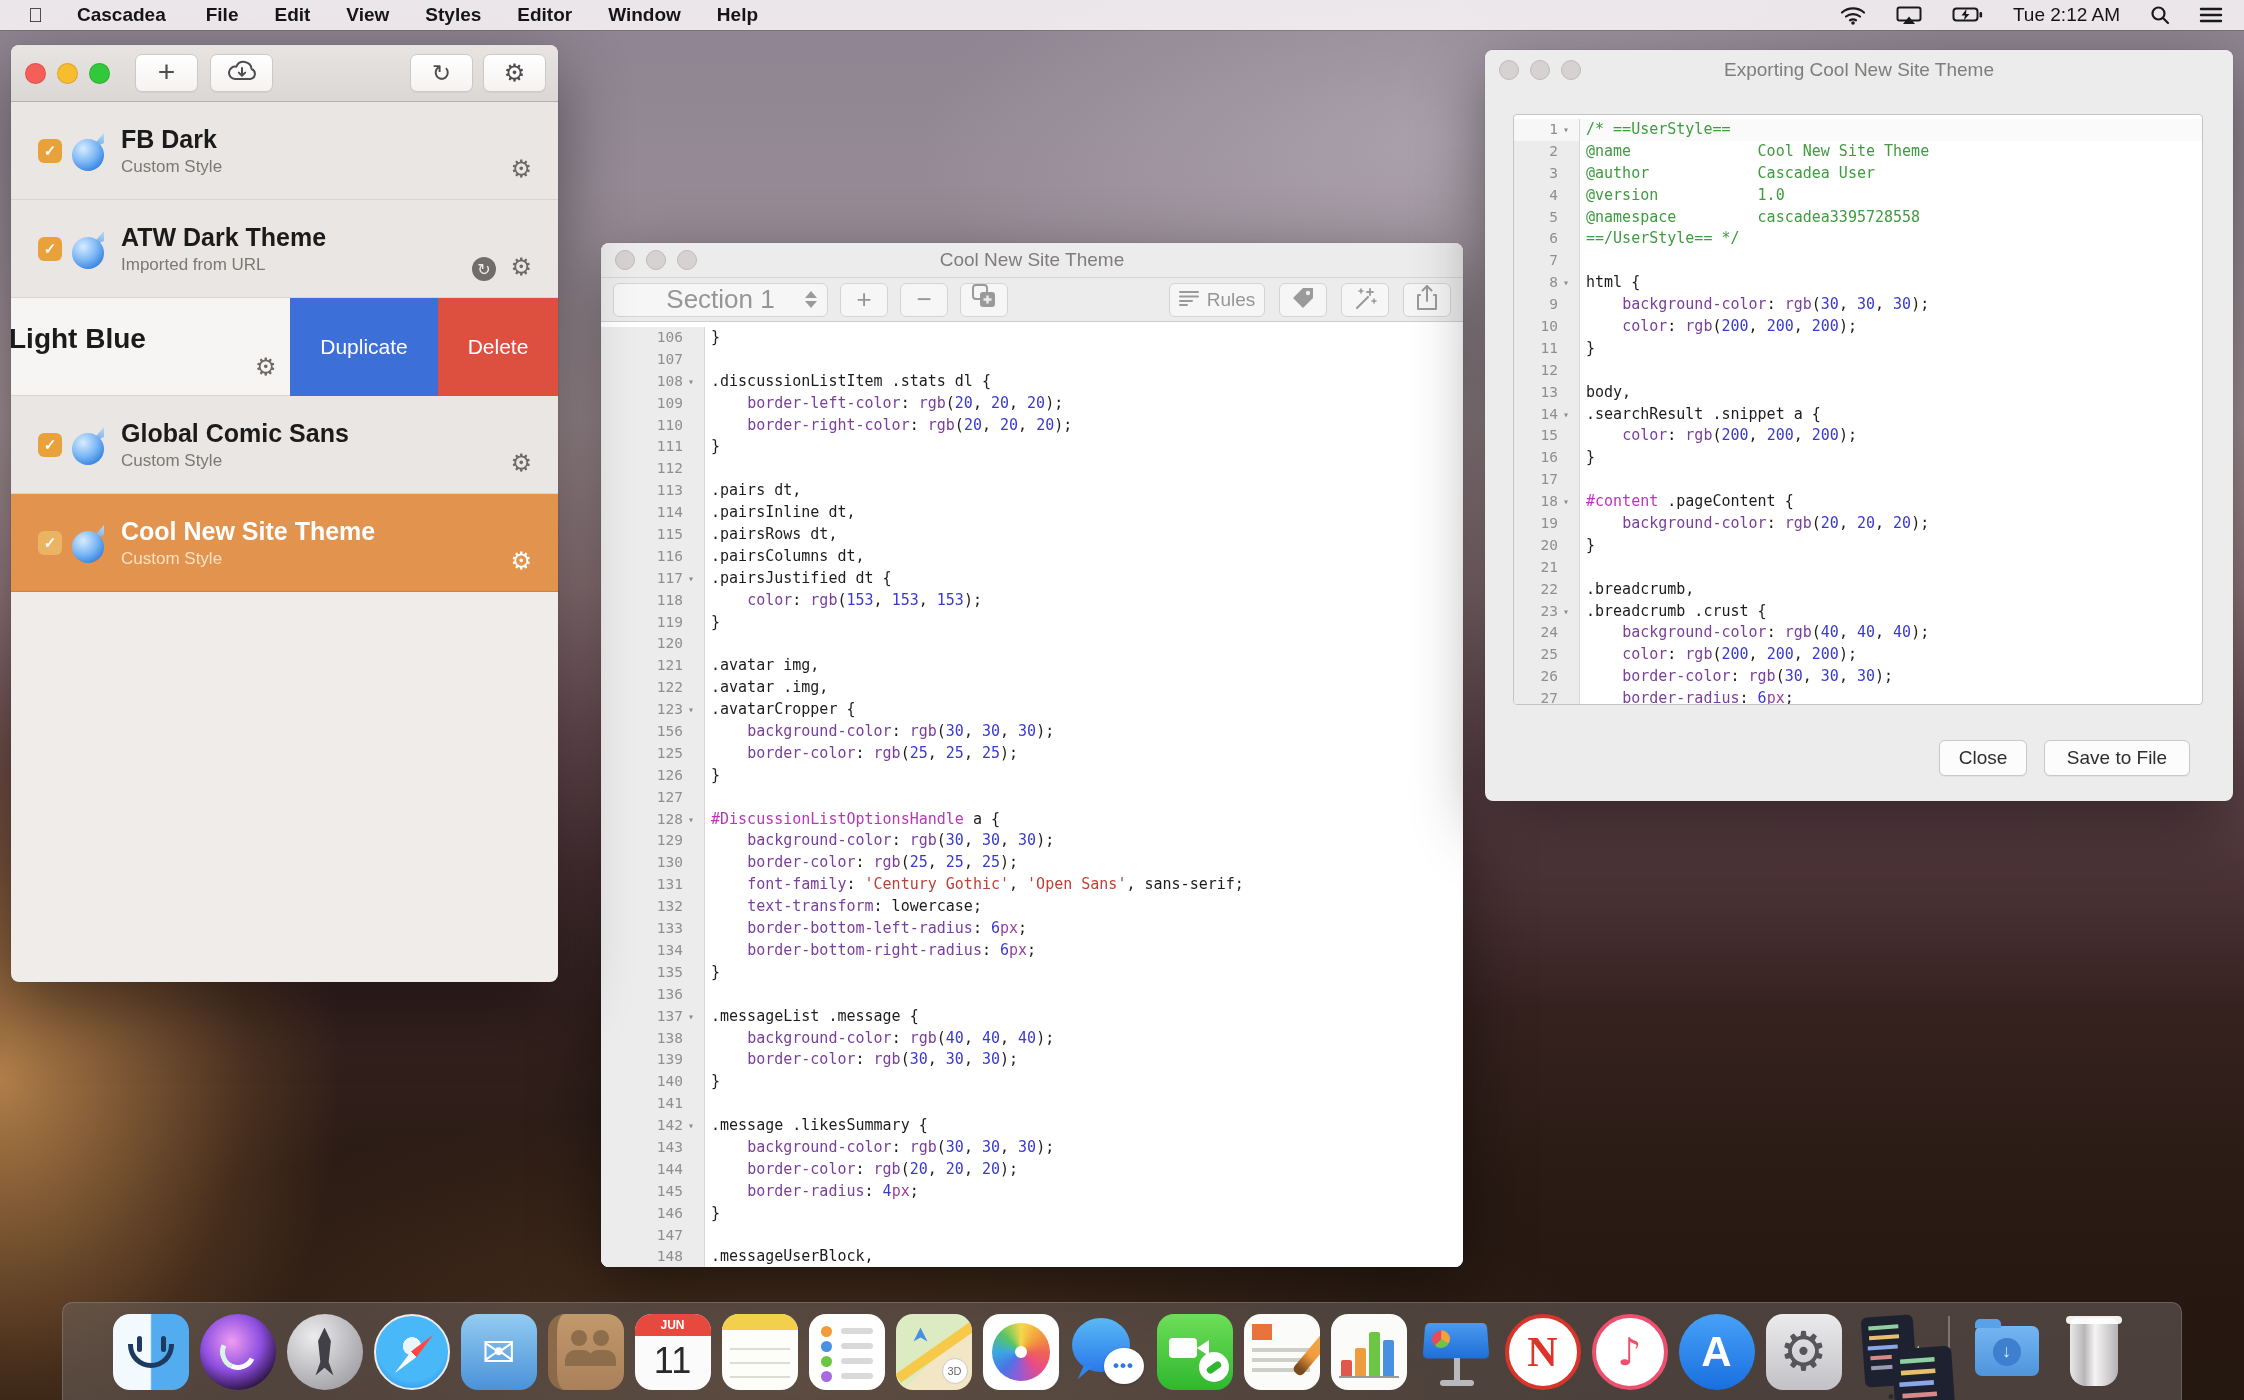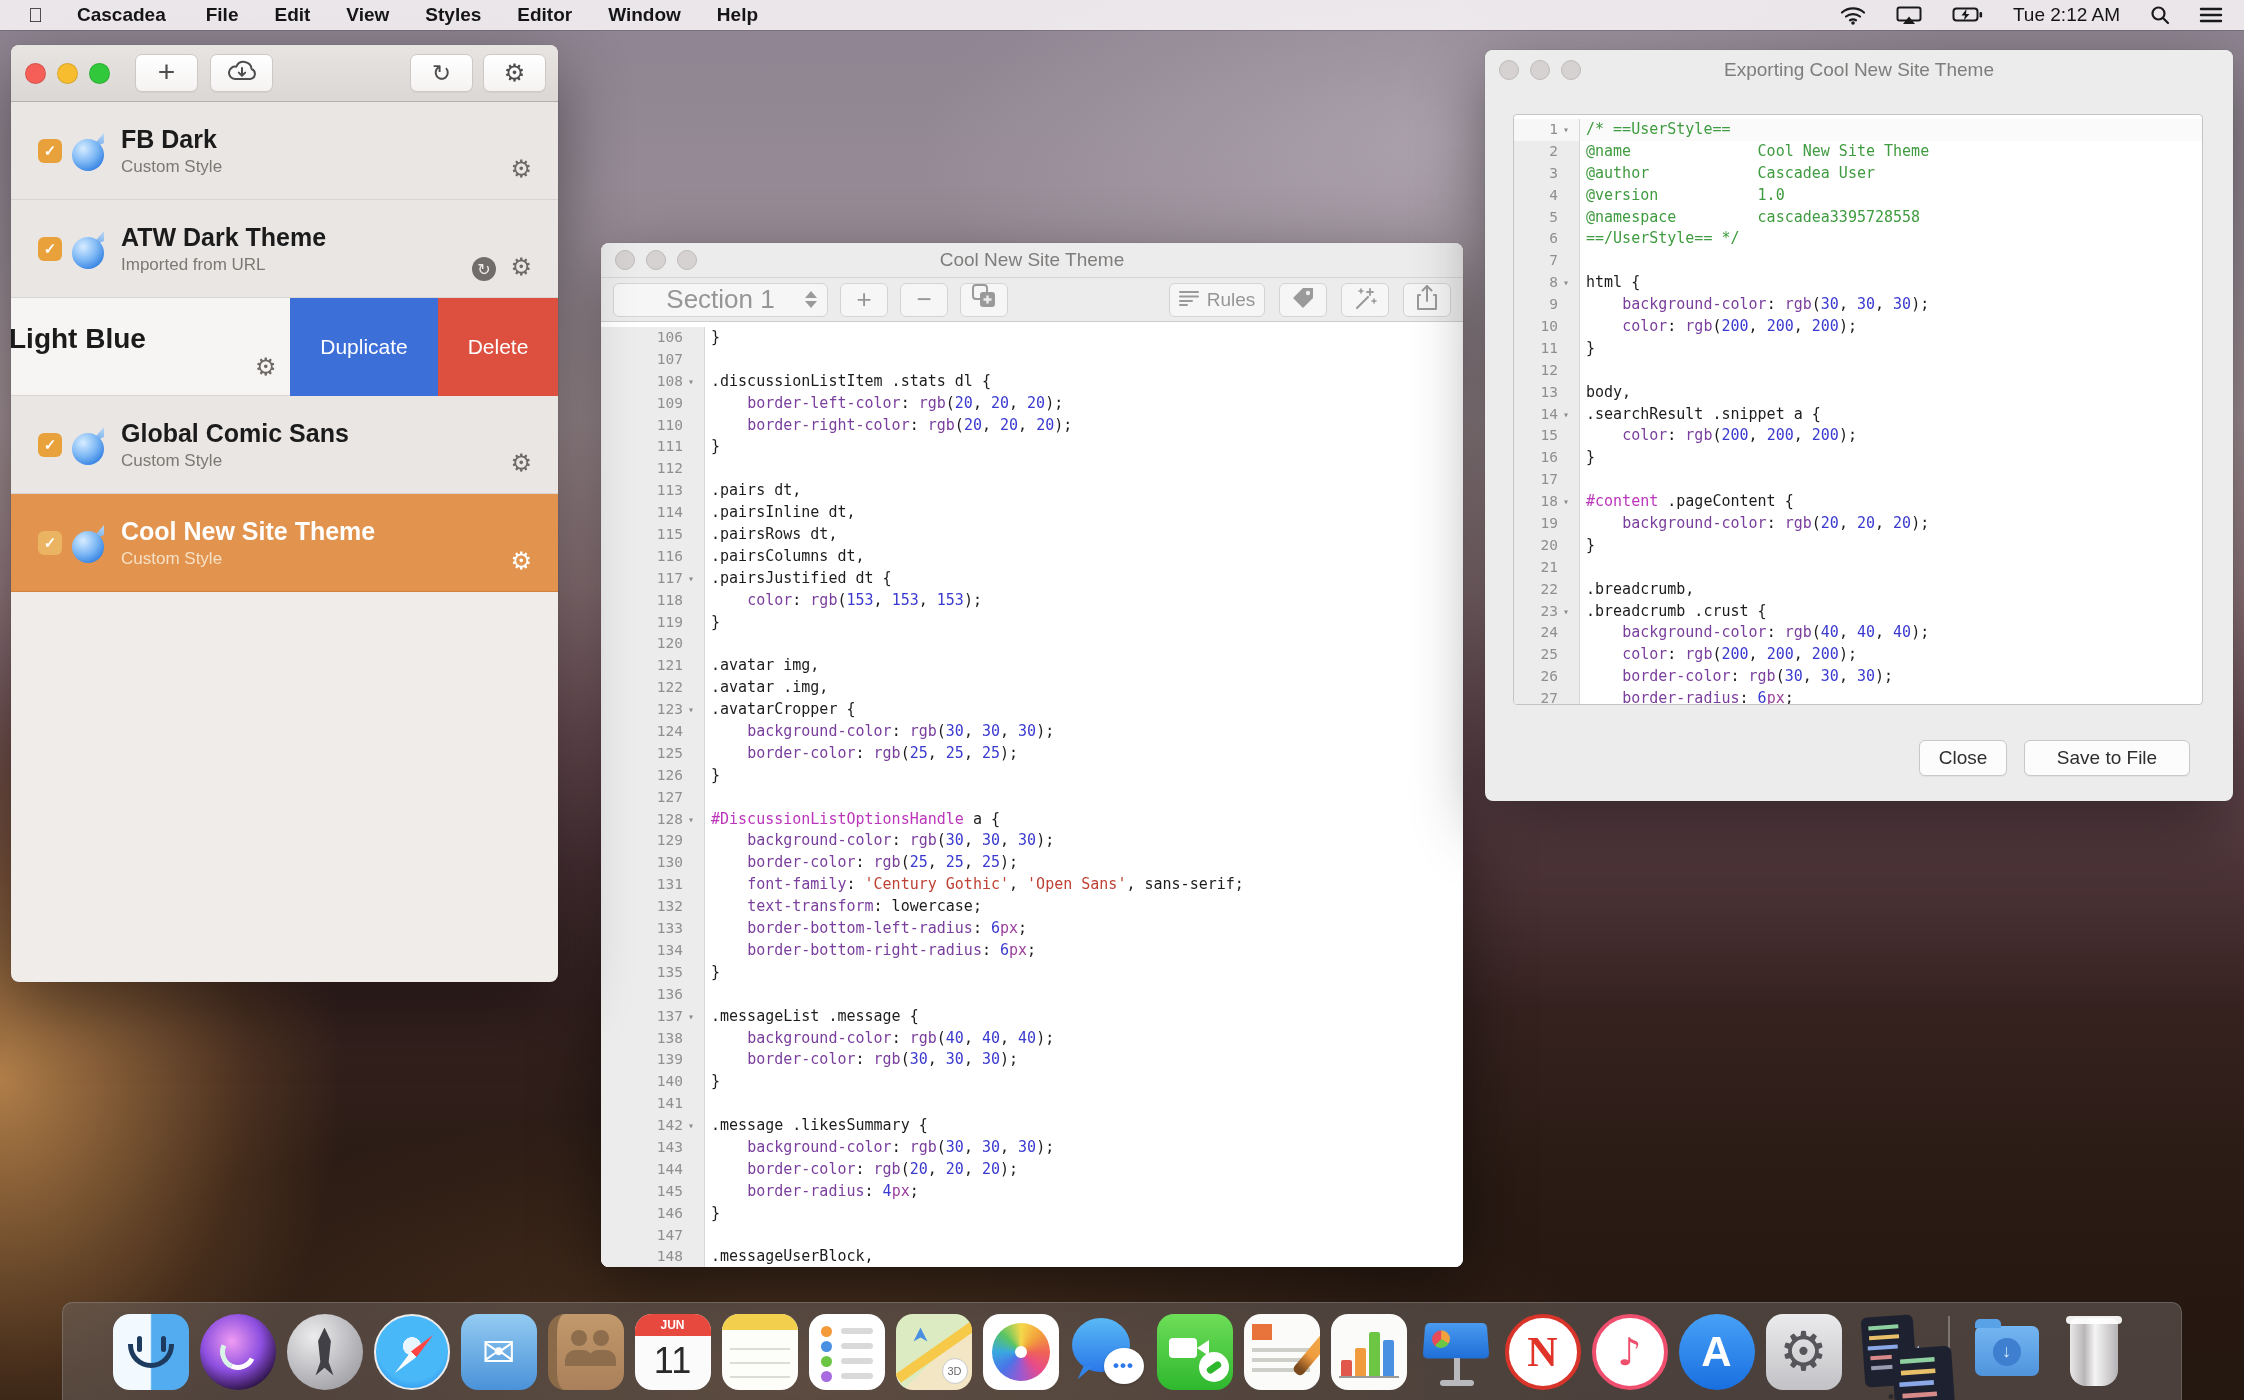--- a/index.html
+++ b/index.html
@@ -115,21 +115,21 @@
   
   #export-win { left:1485px; top:50px; width:748px; height:751px; background:#ececec; z-index:11; }
   #export-win .titlebar { height:40px; background:#ececec; border-bottom:none; }
   .export-box { position:absolute; left:28px; top:64px; width:690px; height:591px;
     background:#fff; border:1px solid #c6c5c4; border-radius:4px; overflow:hidden; padding-top:4px; }
   .code-export .g { width:66px; }
   .export-actions { position:absolute; right:43px; bottom:25px; display:flex; gap:17px;padding-left:40px; }
   .dlg-btn { height:36px; background:#fcfcfc; border:1px solid #c9c8c7; border-radius:6px;
     font-size:19px; color:#2e2e2e; display:flex; align-items:center; justify-content:center;
     box-shadow:0 1px 1px rgba(0,0,0,.05); }
-  #close-btn{width:88px;} #save-btn{width:166px;}
+  #close-btn{width:88px;} #save-btn{width:146px;}
 
   
   .dock { position:absolute; left:62px; bottom:0; width:2120px; height:98px;
     background:rgba(108,98,94,.55); border:1px solid rgba(255,255,255,.16); border-bottom:none;
     border-radius:10px 10px 0 0; display:flex; align-items:center; justify-content:center; gap:11px; z-index:50; }
   .di { width:76px; height:76px; border-radius:17px; position:relative; flex:0 0 auto; }
   .dot { position:absolute; left:50%; bottom:-9px; width:5px; height:5px; border-radius:50%; background:#2c2c2c; transform:translateX(-50%);}
   .dsep { width:2px; height:72px; background:rgba(255,255,255,.28); margin:0 8px; flex:0 0 auto;}
 
   .di-finder{background:linear-gradient(90deg,#f2faff 0 49%,#54acf0 51% 100%);overflow:hidden;}
@@ -408,21 +408,21 @@
       <div class="cl"><span class="g"><span class="n">114</span><span class="f"></span></span><span class="c">.pairsInline dt,</span></div>
       <div class="cl"><span class="g"><span class="n">115</span><span class="f"></span></span><span class="c">.pairsRows dt,</span></div>
       <div class="cl"><span class="g"><span class="n">116</span><span class="f"></span></span><span class="c">.pairsColumns dt,</span></div>
       <div class="cl"><span class="g"><span class="n">117</span><span class="f">▾</span></span><span class="c">.pairsJustified dt {</span></div>
       <div class="cl"><span class="g"><span class="n">118</span><span class="f"></span></span><span class="c">    <span class="k-prop">color</span>: <span class="k-prop">rgb</span>(<span class="k-num">153</span>, <span class="k-num">153</span>, <span class="k-num">153</span>);</span></div>
       <div class="cl"><span class="g"><span class="n">119</span><span class="f"></span></span><span class="c">}</span></div>
       <div class="cl"><span class="g"><span class="n">120</span><span class="f"></span></span><span class="c"> </span></div>
       <div class="cl"><span class="g"><span class="n">121</span><span class="f"></span></span><span class="c">.avatar img,</span></div>
       <div class="cl"><span class="g"><span class="n">122</span><span class="f"></span></span><span class="c">.avatar .img,</span></div>
       <div class="cl"><span class="g"><span class="n">123</span><span class="f">▾</span></span><span class="c">.avatarCropper {</span></div>
-      <div class="cl"><span class="g"><span class="n">124</span><span class="f"></span></span><span class="c">    <span class="k-prop">background-color</span>: <span class="k-prop">rgb</span>(<span class="k-num">30</span>, <span class="k-num">30</span>, <span class="k-num">30</span>);</span></div>
+      <div class="cl"><span class="g"><span class="n">156</span><span class="f"></span></span><span class="c">    <span class="k-prop">background-color</span>: <span class="k-prop">rgb</span>(<span class="k-num">30</span>, <span class="k-num">30</span>, <span class="k-num">30</span>);</span></div>
       <div class="cl"><span class="g"><span class="n">125</span><span class="f"></span></span><span class="c">    <span class="k-prop">border-color</span>: <span class="k-prop">rgb</span>(<span class="k-num">25</span>, <span class="k-num">25</span>, <span class="k-num">25</span>);</span></div>
       <div class="cl"><span class="g"><span class="n">126</span><span class="f"></span></span><span class="c">}</span></div>
       <div class="cl"><span class="g"><span class="n">127</span><span class="f"></span></span><span class="c"> </span></div>
       <div class="cl"><span class="g"><span class="n">128</span><span class="f">▾</span></span><span class="c"><span class="k-id">#DiscussionListOptionsHandle</span> a {</span></div>
       <div class="cl"><span class="g"><span class="n">129</span><span class="f"></span></span><span class="c">    <span class="k-prop">background-color</span>: <span class="k-prop">rgb</span>(<span class="k-num">30</span>, <span class="k-num">30</span>, <span class="k-num">30</span>);</span></div>
       <div class="cl"><span class="g"><span class="n">130</span><span class="f"></span></span><span class="c">    <span class="k-prop">border-color</span>: <span class="k-prop">rgb</span>(<span class="k-num">25</span>, <span class="k-num">25</span>, <span class="k-num">25</span>);</span></div>
       <div class="cl"><span class="g"><span class="n">131</span><span class="f"></span></span><span class="c">    <span class="k-prop">font-family</span>: <span class="k-str">'Century Gothic'</span>, <span class="k-str">'Open Sans'</span>, sans-serif;</span></div>
       <div class="cl"><span class="g"><span class="n">132</span><span class="f"></span></span><span class="c">    <span class="k-prop">text-transform</span>: lowercase;</span></div>
       <div class="cl"><span class="g"><span class="n">133</span><span class="f"></span></span><span class="c">    <span class="k-prop">border-bottom-left-radius</span>: <span class="k-num">6</span><span class="k-unit">px</span>;</span></div>
       <div class="cl"><span class="g"><span class="n">134</span><span class="f"></span></span><span class="c">    <span class="k-prop">border-bottom-right-radius</span>: <span class="k-num">6</span><span class="k-unit">px</span>;</span></div>

